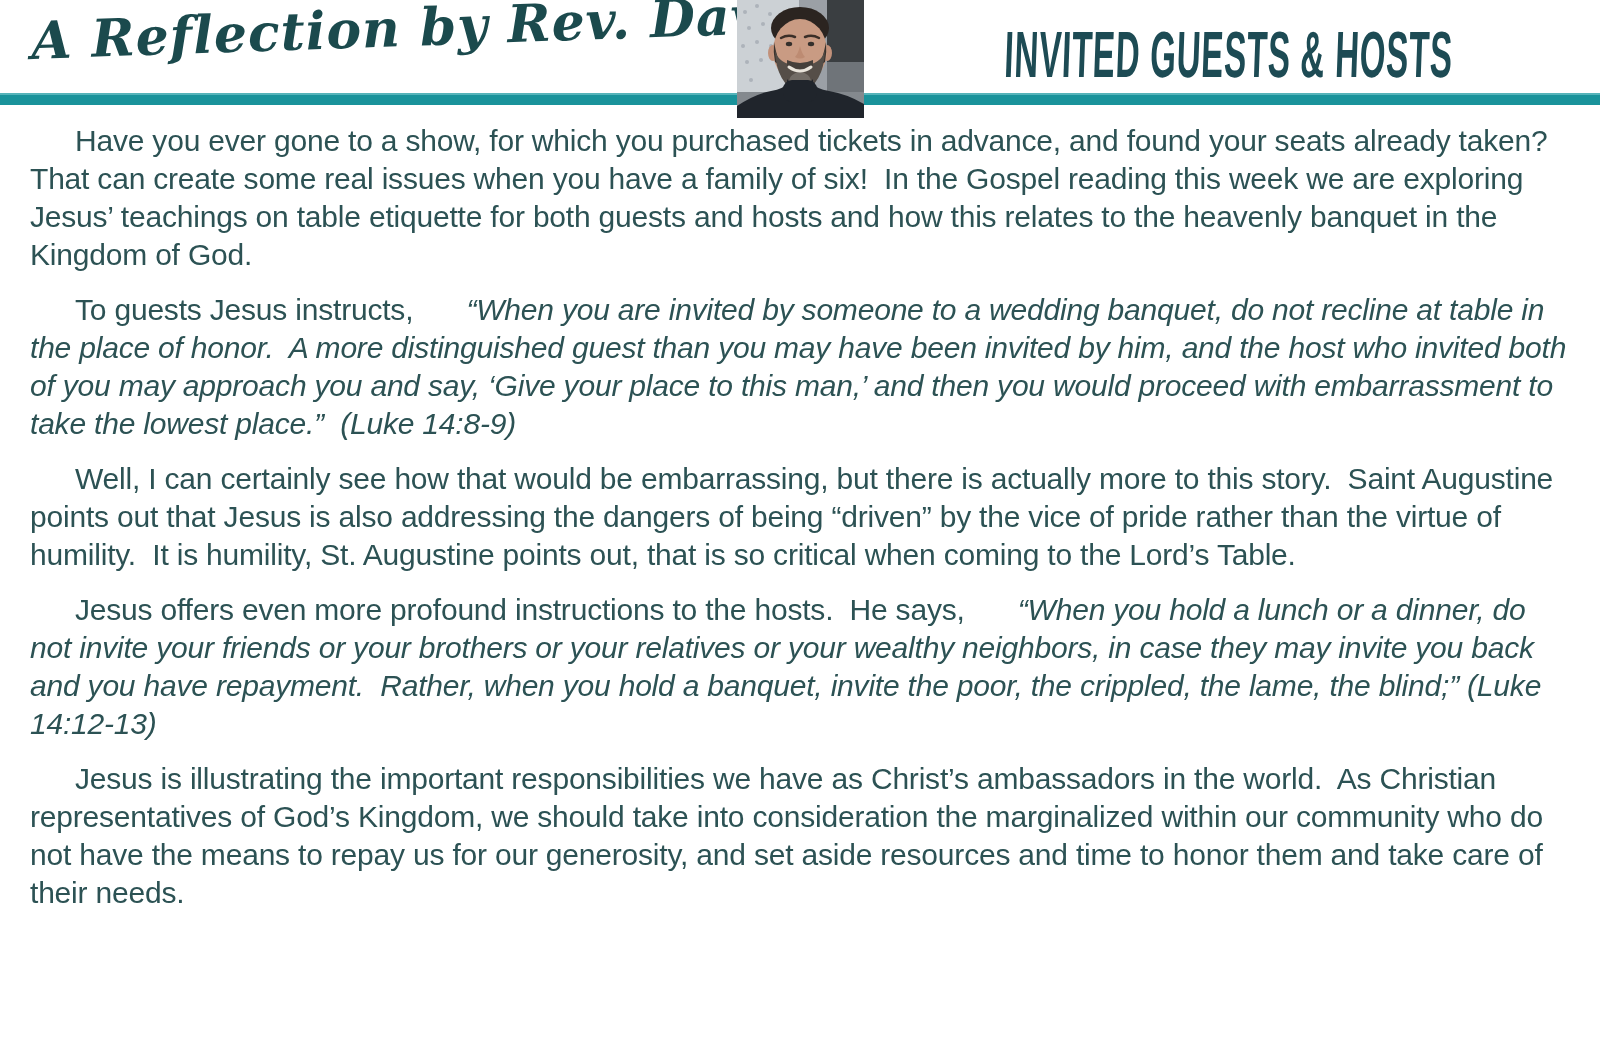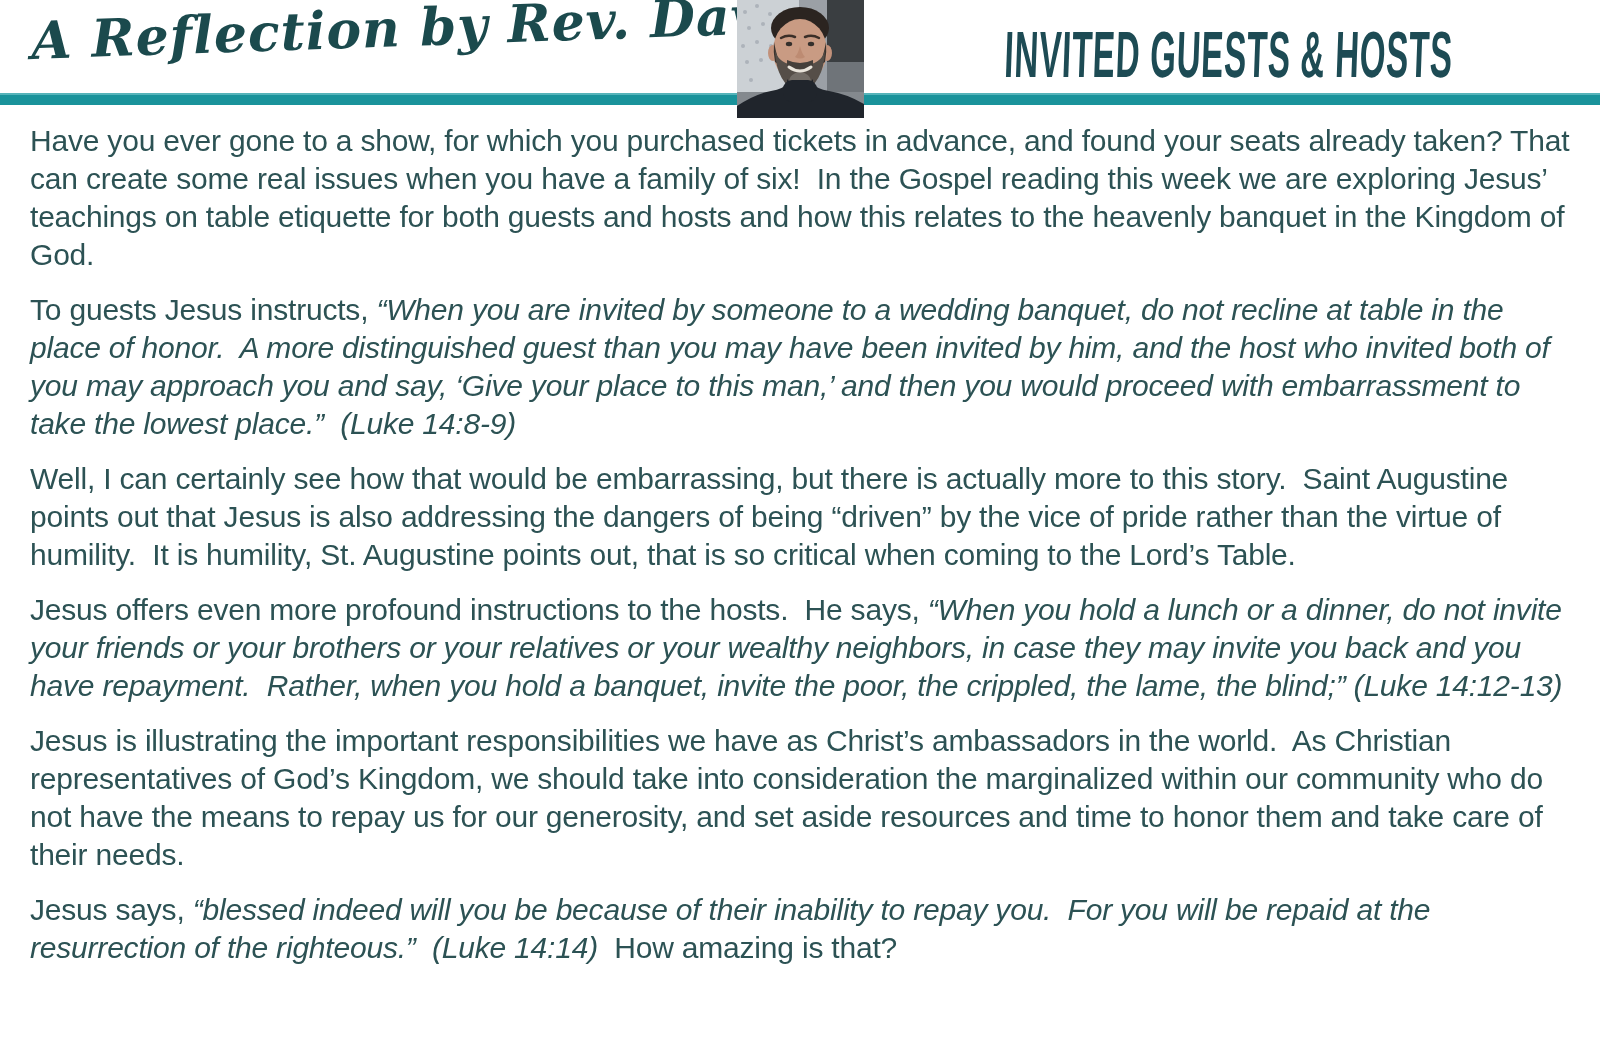--- a/index.html
+++ b/index.html
@@ -64,21 +64,21 @@
     position: absolute;
     left: 30px; top: 122px;
     width: 1542px;
     color: #2c5254;
     font-size: 30px;
     line-height: 38px;
     letter-spacing: -0.2px;
     z-index: 2;
   }
   .para { margin: 0 0 17px 0; white-space: pre-wrap; }
-  .run { font-style: normal; font-weight: normal; }
+  .run { font-style: normal; font-weight: normal; margin-left: 45px; }
   .run.bi { font-style: italic; font-weight: normal; }
 </style>
 </head>
 <body>
 
 <div class="page">
 
   <div class="script-title">A Reflection by Rev. David</div>
 
   <div class="photo">
@@ -136,16 +136,15 @@
   <div class="article-title">INVITED GUESTS &amp; HOSTS</div>
 
   <div class="divider"></div>
 
   <main class="article-body">
       <p class="para"><span class="run">Have you ever gone to a show, for which you purchased tickets in advance, and found your seats already taken? That can create some real issues when you have a family of six!  In the Gospel reading this week we are exploring Jesus’ teachings on table etiquette for both guests and hosts and how this relates to the heavenly banquet in the Kingdom of God.</span></p>
       <p class="para"><span class="run">To guests Jesus instructs, </span><span class="run bi">“When you are invited by someone to a wedding banquet, do not recline at table in the place of honor.  A more distinguished guest than you may have been invited by him, and the host who invited both of you may approach you and say, ‘Give your place to this man,’ and then you would proceed with embarrassment to take the lowest place.”  (Luke 14:8-9)</span></p>
       <p class="para"><span class="run">Well, I can certainly see how that would be embarrassing, but there is actually more to this story.  Saint Augustine points out that Jesus is also addressing the dangers of being “driven” by the vice of pride rather than the virtue of humility.  It is humility, St. Augustine points out, that is so critical when coming to the Lord’s Table.</span></p>
       <p class="para"><span class="run">Jesus offers even more profound instructions to the hosts.  He says, </span><span class="run bi">“When you hold a lunch or a dinner, do not invite your friends or your brothers or your relatives or your wealthy neighbors, in case they may invite you back and you have repayment.  Rather, when you hold a banquet, invite the poor, the crippled, the lame, the blind;” (Luke 14:12-13)</span></p>
       <p class="para"><span class="run">Jesus is illustrating the important responsibilities we have as Christ’s ambassadors in the world.  As Christian representatives of God’s Kingdom, we should take into consideration the marginalized within our community who do not have the means to repay us for our generosity, and set aside resources and time to honor them and take care of their needs.</span></p>
-      <p class="para"><span class="run">Jesus says, </span><span class="run bi">“blessed indeed will you be because of their inability to repay you.  For you will be repaid at the resurrection of the righteous.”  (Luke 14:14)</span><span class="run">  How amazing is that?</span></p>
     </main>
 
 </div>
 
 </body></html>

